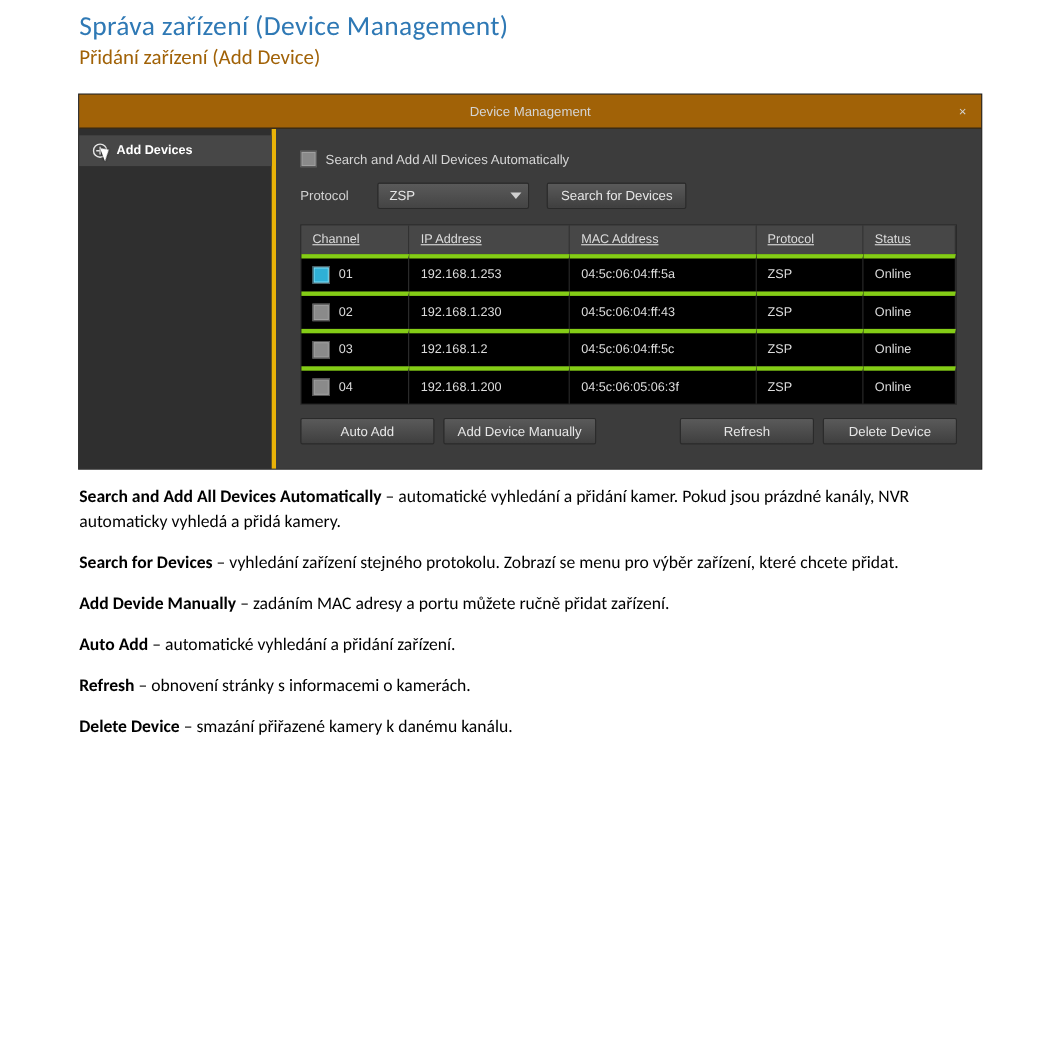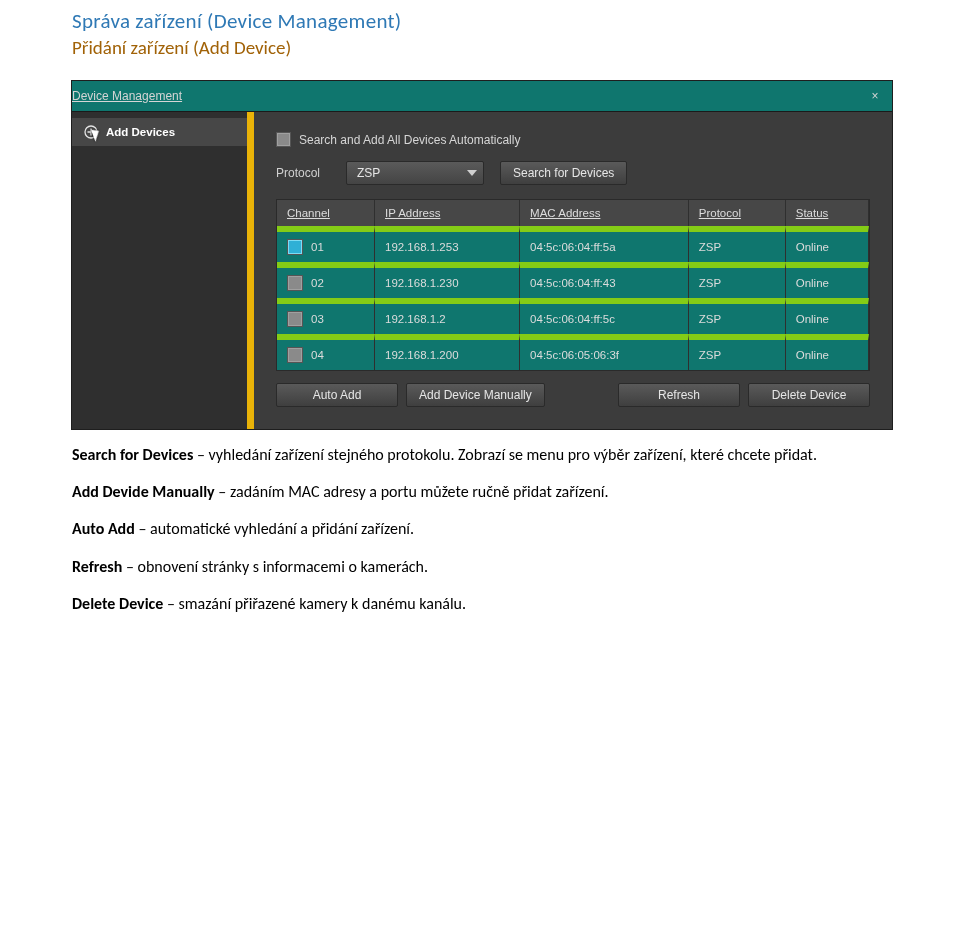--- a/index.html
+++ b/index.html
@@ -10,21 +10,21 @@
     color: #222;
     width: 960px;
   }
   .page {
     padding: 8px 72px 40px 72px;
     box-sizing: border-box;
   }
   h1.section-title {
     color: #2F79B5;
     font-weight: 400;
-    font-size: 21px;
+    font-size: 25px;
     margin: 0 0 2px 0;
     letter-spacing: 0.3px;
   }
   h2.section-sub {
     color: #a16207;
     font-weight: 400;
     font-size: 19px;
     margin: 0 0 22px 0;
   }
   p.body-text {
@@ -40,45 +40,44 @@
     width: 820px;
     background: #3a3a3a;
     color: #d6d6d6;
     font-family: Arial, Helvetica, sans-serif;
     font-size: 12px;
     box-shadow: 0 0 0 1px #1e1e1e;
   }
   .titlebar {
     display: flex;
     align-items: center;
-    justify-content: flex-start;
+    justify-content: center;
     position: relative;
     height: 30px;
-    background: #0f766e;
+    background: #a16207;
     border-bottom: 1px solid #1a1a1a;
-    text-decoration: underline;
   }
   .titlebar .title { color: #d4d4d4; font-size: 12px; }
   .titlebar .close {
     position: absolute;
     right: 8px; top: 6px;
     width: 18px; height: 18px;
     display: flex; align-items: center; justify-content: center;
     color: #d4d4d4;
     cursor: pointer;
   }
   .shot-body {
     display: flex;
     background: #3c3c3c;
   }
   .sidebar {
     width: 175px;
     background: #2f2f2f;
     padding: 6px 0 44px 0;
-    border-right: 7px solid #eab308;
+    border-right: 4px solid #eab308;
   }
   .side-item {
     display: flex;
     align-items: center;
     gap: 8px;
     padding: 7px 12px;
     color: #d6d6d6;
     font-size: 11.5px;
     cursor: pointer;
   }
@@ -160,24 +159,24 @@
   table.dev {
     width: 100%;
     border-collapse: separate;
     border-spacing: 0;
     border: 1px solid #2a2a2a;
   }
   table.dev th, table.dev td {
     text-align: left;
     font-weight: 400;
     padding: 7px 10px;
-    border-top: 6px solid #84cc16;
+    border-top: 4px solid #84cc16;
     border-right: 1px solid #2f2f2f;
     color: #dcdcdc;
-    background: #0f766e;
+    background: #000000;
     font-size: 11.5px;
   }
   table.dev th {
     background: #474747;
     border-top: none;
     text-decoration: underline;
   }
   table.dev td.ch-cell {
     display: flex; align-items: center; gap: 8px;
   }
@@ -299,20 +298,23 @@
           <span class="btn">Add Device Manually</span>
           <span class="spacer"></span>
           <span class="btn wide">Refresh</span>
           <span class="btn wide">Delete Device</span>
         </div>
       </div>
     </div>
   </div>
 
   <p class="body-text">
+    <span class="term">Search and Add All Devices Automatically</span><span> – automatické vyhledání a přidání kamer. Pokud jsou prázdné kanály, NVR automaticky vyhledá a přidá kamery.</span>
+  </p>
+  <p class="body-text">
     <span class="term">Search for Devices</span><span> – vyhledání zařízení stejného protokolu. Zobrazí se menu pro výběr zařízení, které chcete přidat.</span>
   </p>
   <p class="body-text">
     <span class="term">Add Devide Manually</span><span> – zadáním MAC adresy a portu můžete ručně přidat zařízení.</span>
   </p>
   <p class="body-text">
     <span class="term">Auto Add</span><span> – automatické vyhledání a přidání zařízení.</span>
   </p>
   <p class="body-text">
     <span class="term">Refresh</span><span> – obnovení stránky s informacemi o kamerách.</span>

